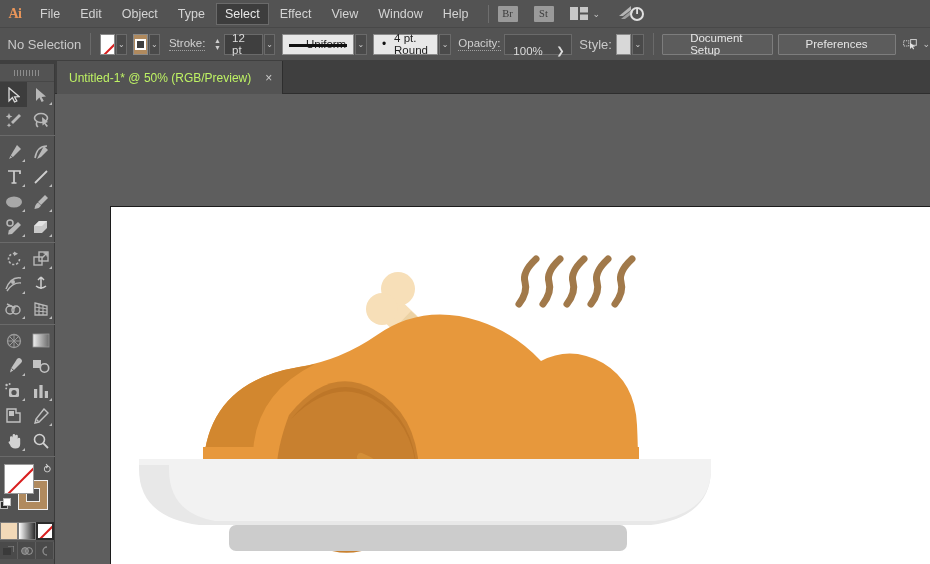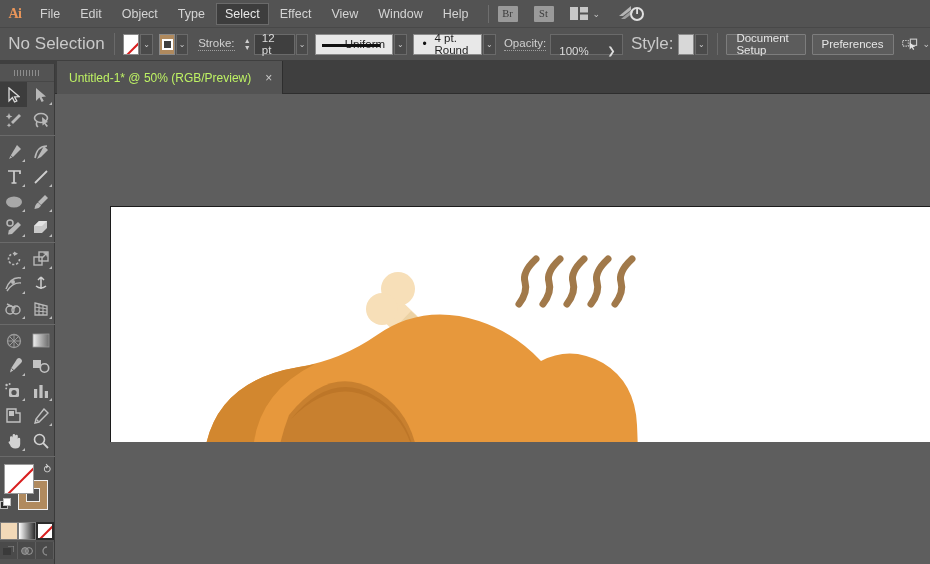--- a/index.html
+++ b/index.html
@@ -4,21 +4,21 @@
 <style>
   * { box-sizing: border-box; }
   html, body {
     margin: 0; padding: 0;
     width: 930px; height: 564px;
     overflow: hidden;
     background: #5e5e5e;
     font-family: "Liberation Sans", sans-serif;
     -webkit-font-smoothing: antialiased;
   }
-  #app { position: relative; width: 930px; height: 442px; }
+  #app { position: relative; width: 930px; height: 564px; }
 
   
   .menubar {
     position: absolute; left: 0; top: 0; width: 930px; height: 28px;
     background: #535353;
     display: flex; align-items: center;
     border-bottom: 1px solid #484848;
   }
   .ai-logo {
     width: 30px; height: 28px;
@@ -52,21 +52,21 @@
   .chev { color: #c8c8c8; font-size: 9px; }
 
   
   .controlbar {
     position: absolute; left: 0; top: 28px; width: 930px; height: 33px;
     background: #535353;
     display: flex; align-items: center;
     border-bottom: 1px solid #3f3f3f;
   }
   .cb-label {
-    color: #c9c9c9; font-size: 17px; white-space: nowrap;
+    color: #c9c9c9; font-size: 13px; white-space: nowrap;
   }
   .cb-sep { width: 1px; height: 22px; background: #6a6a6a; margin: 0 9px; }
 
   .swatch-box {
     width: 22px; height: 21px; background: #fff;
     border: 1px solid #8a8a8a; position: relative; overflow: hidden;
   }
   .swatch-none::after {
     content: ""; position: absolute; left: -3px; top: 50%;
     width: 32px; height: 2px; background: #d81e1e;
@@ -118,21 +118,21 @@
     width: 97px; height: 21px; background: #4a4a4a; border: 1px solid #6a6a6a;
     color: #dcdcdc; font-size: 11.5px;
     display: flex; align-items: center; justify-content: space-between; padding: 13px 6px 0 8px;
   }
   .style-swatch {
     width: 22px; height: 21px; background: #d8d8d8; border: 1px solid #8a8a8a;
   }
   .pill-btn {
     height: 21px; background: #5c5c5c; border: 1px solid #7d7d7d;
     color: #e6e6e6; font-size: 11.5px;
-    display: flex; align-items: center; padding: 0 9px; border-radius: 1px;
+    display: flex; align-items: center; padding: 0 27px; border-radius: 1px;
   }
 
   
   .tabbar {
     position: absolute; left: 0; top: 61px; width: 930px; height: 33px;
     background: #3f3f3f; border-bottom: 1px solid #2e2e2e;
   }
   .doc-tab {
     position: absolute; left: 57px; top: 0; height: 33px;
     background: #535353;

